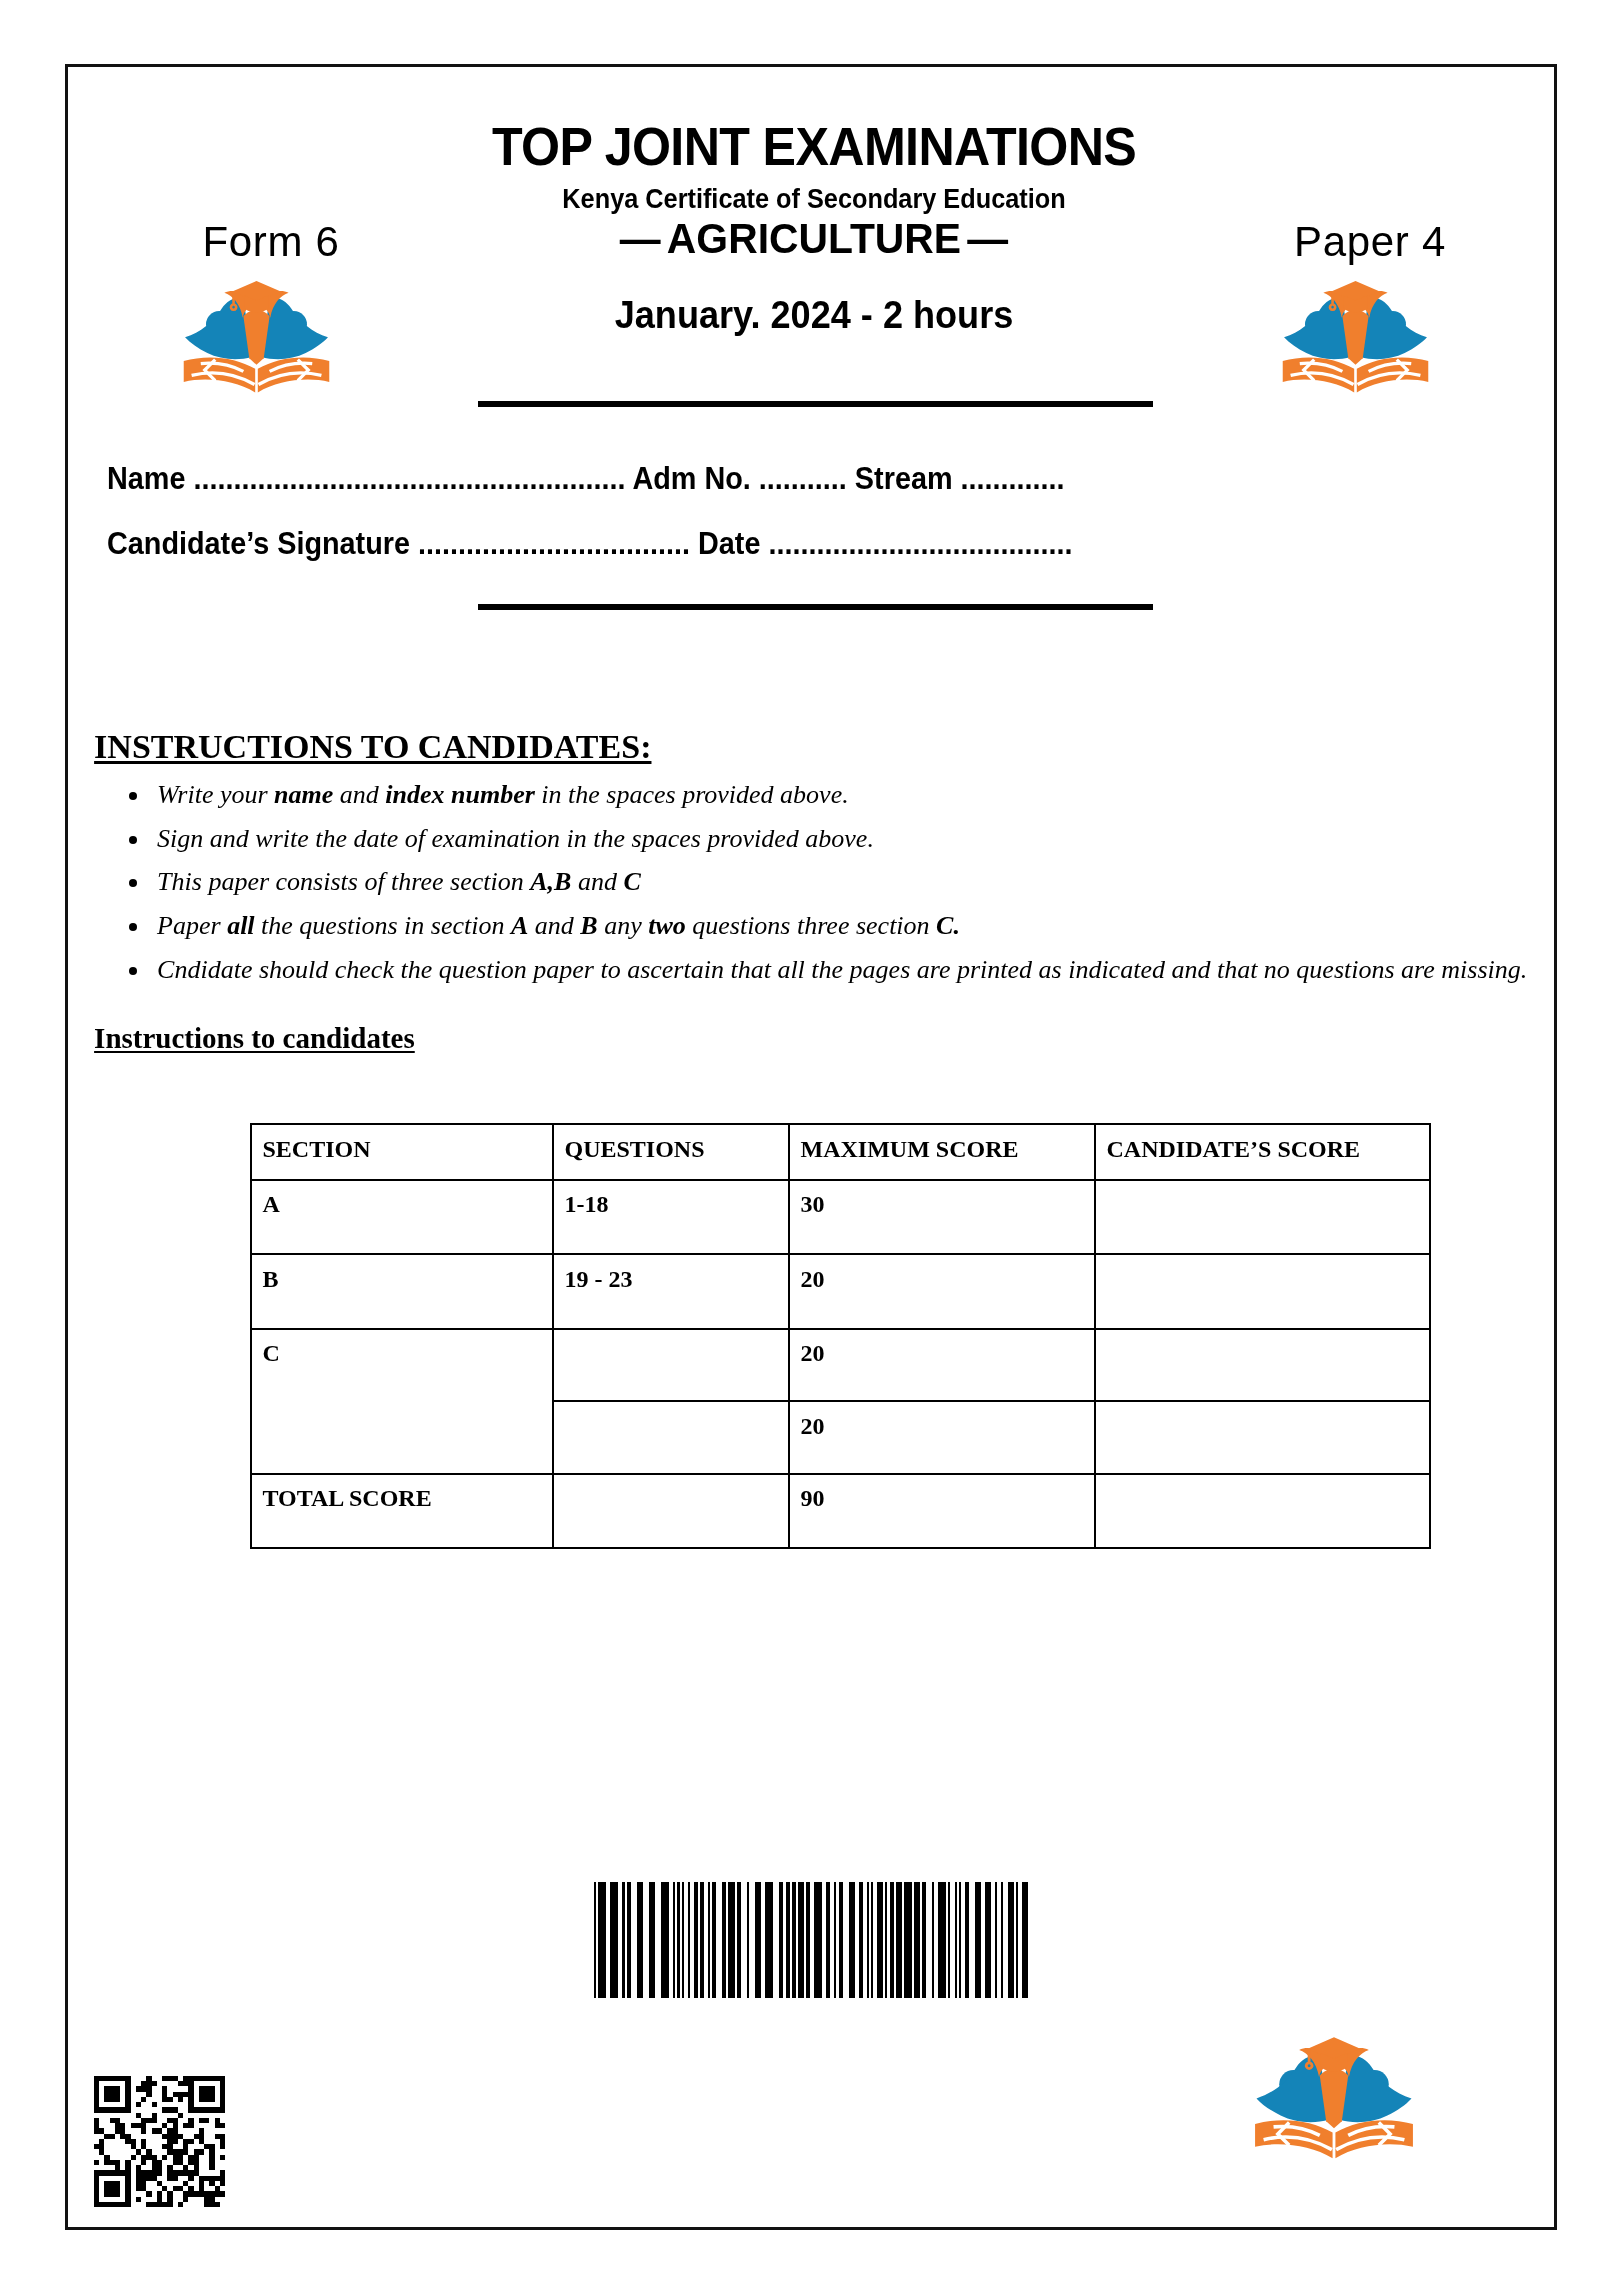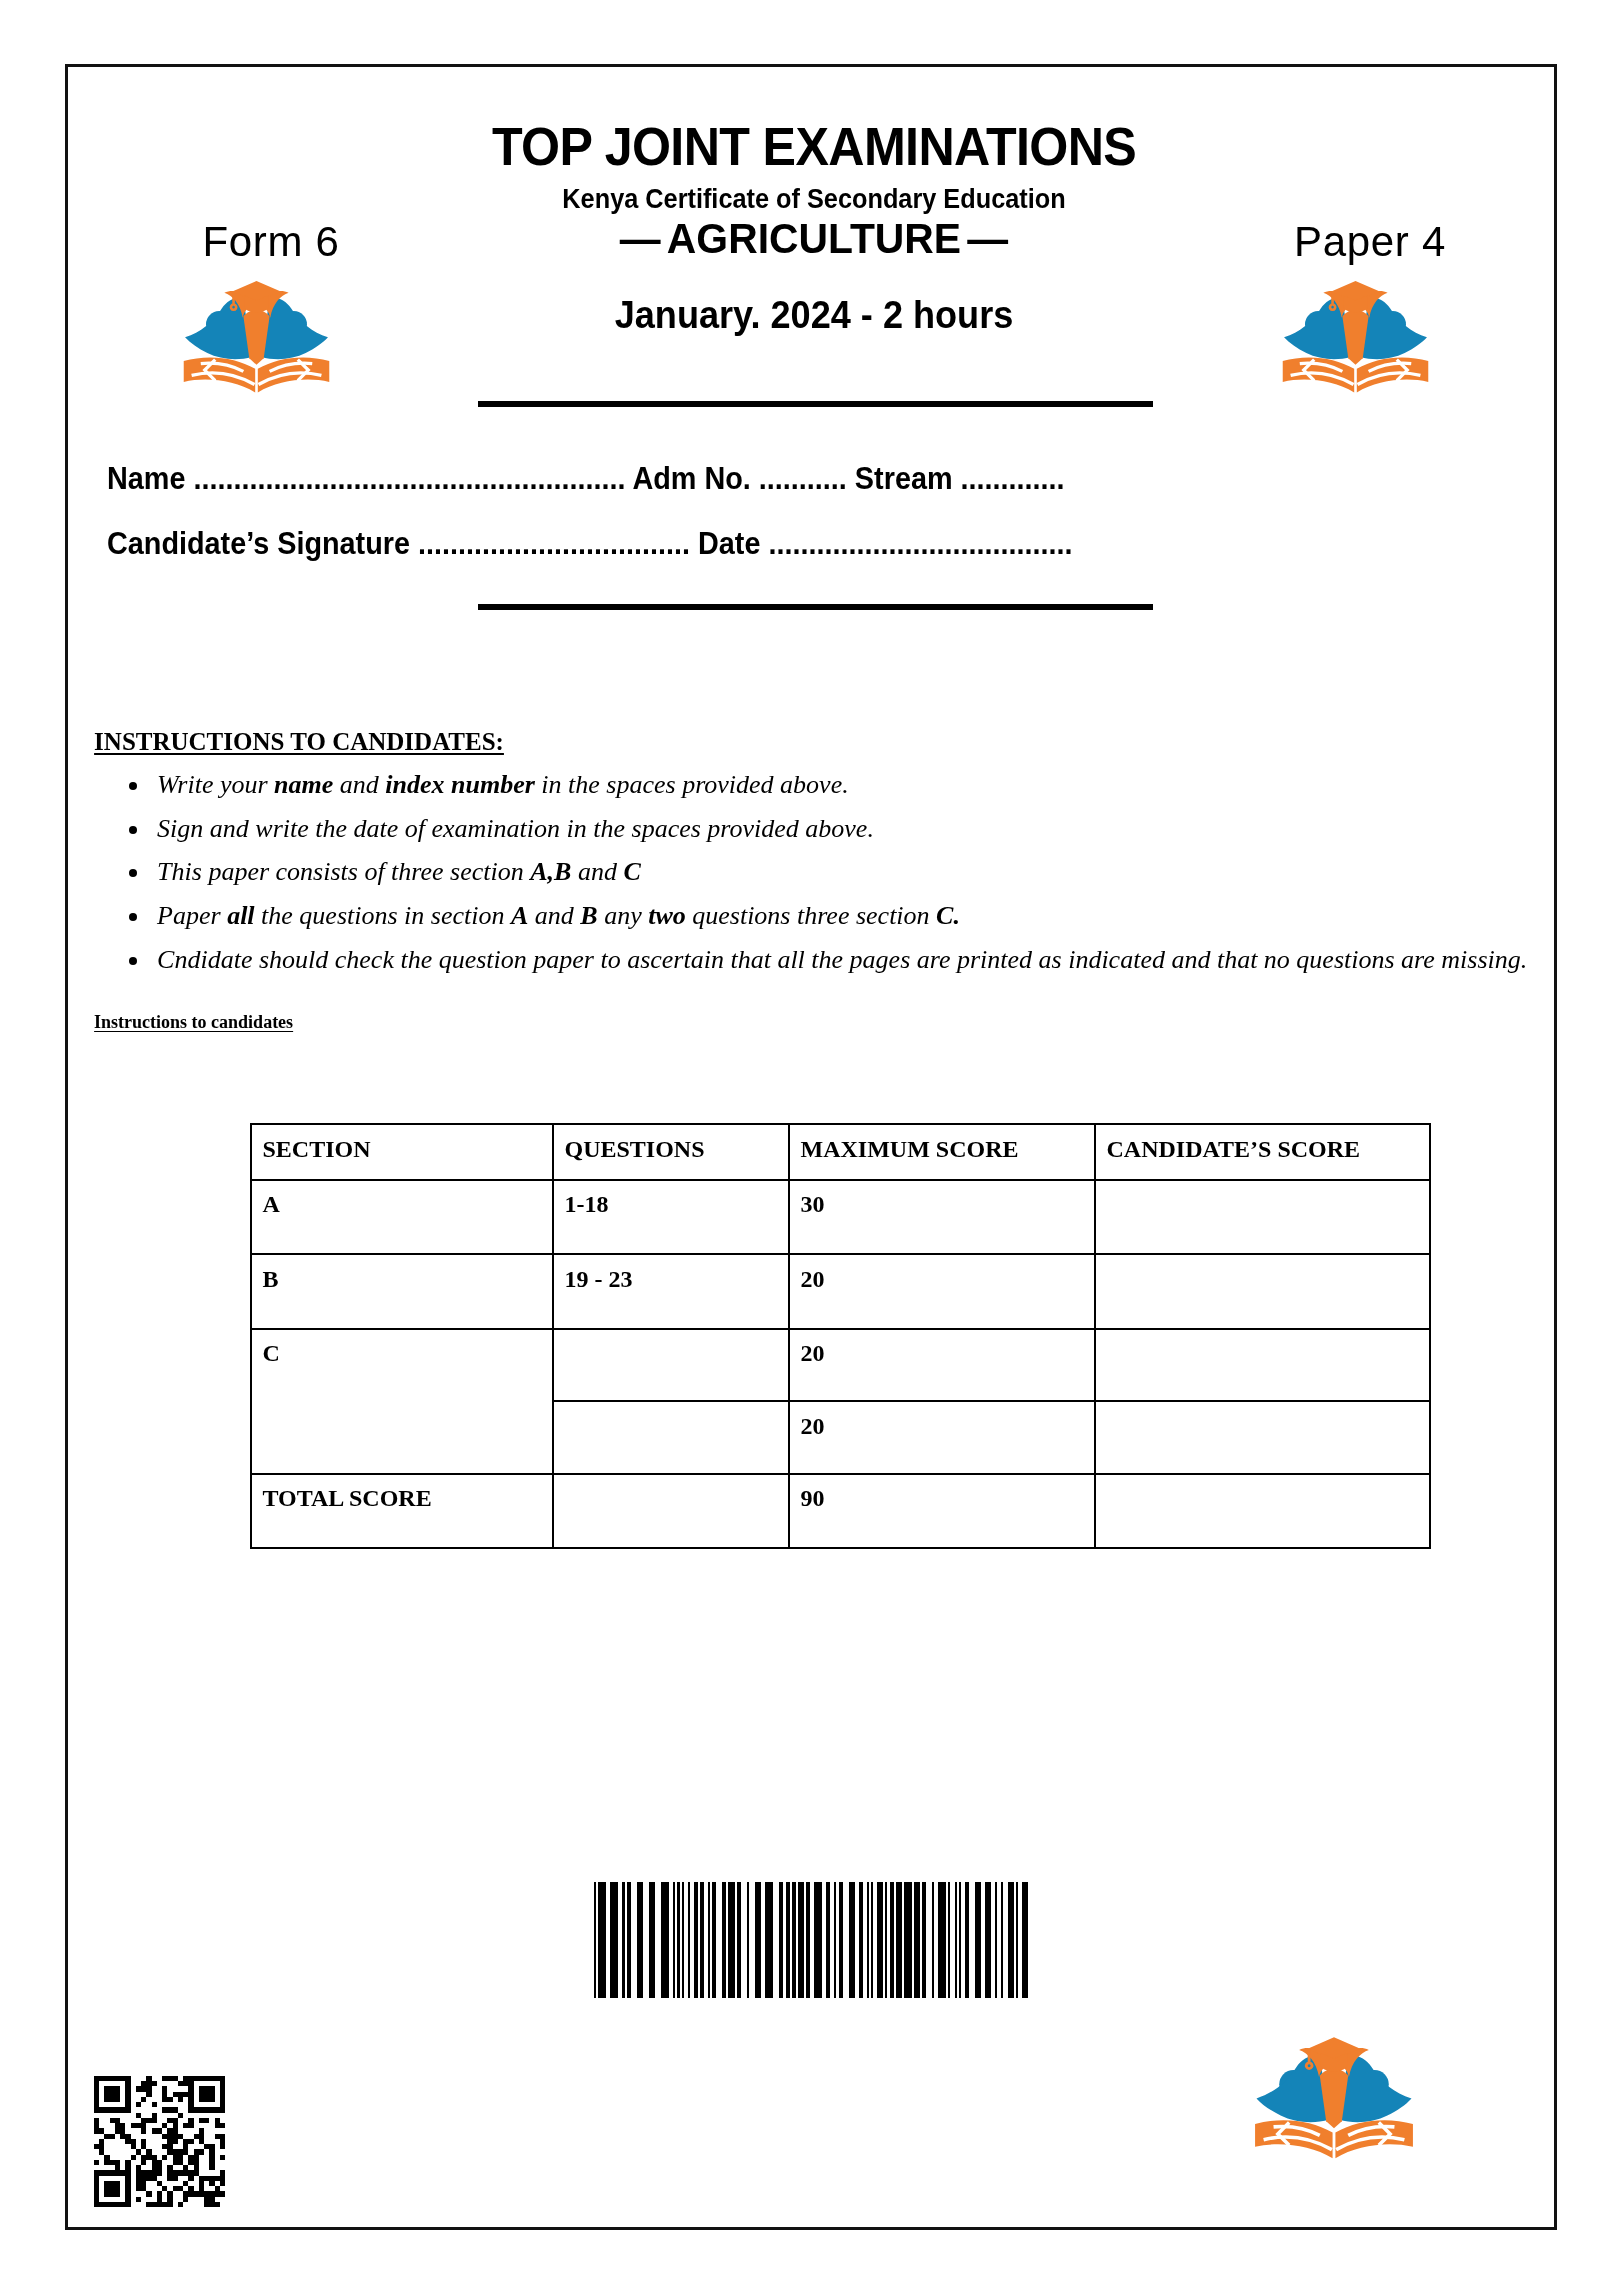--- a/index.html
+++ b/index.html
@@ -151,21 +151,21 @@
   
   #instructions-block {
     position: absolute;
     left: 19.6px;
     top: 661px;
     width: 1453px;
   }
   .instr-heading {
     font-family: "Liberation Serif", serif;
     font-weight: bold;
-    font-size: 25px;
+    font-size: 34px;
     text-decoration: underline;
     text-underline-offset: 3.3px;
     margin-left: 6.5px;
     letter-spacing: 0px;
   }
   ul.instr-list {
     list-style: disc;
     margin: 9.2px 0 0 0;
     padding-left: 63px;
   }
@@ -175,21 +175,21 @@
     font-size: 26px;
     line-height: 1.55;
     margin-bottom: 3.3px;
     padding-left: 6.5px;
   }
   ul.instr-list li b { font-style: italic; font-weight: bold; }
   .instr-sub {
     margin: 29px 0 0 6.5px;
     font-family: "Liberation Serif", serif;
     font-weight: bold;
-    font-size: 18px;
+    font-size: 29px;
     text-decoration: underline;
     text-underline-offset: 2.6px;
     display: inline-block;
   }
 
   
   #score-table {
     position: absolute;
     left: 182px;
     top: 1056px;

